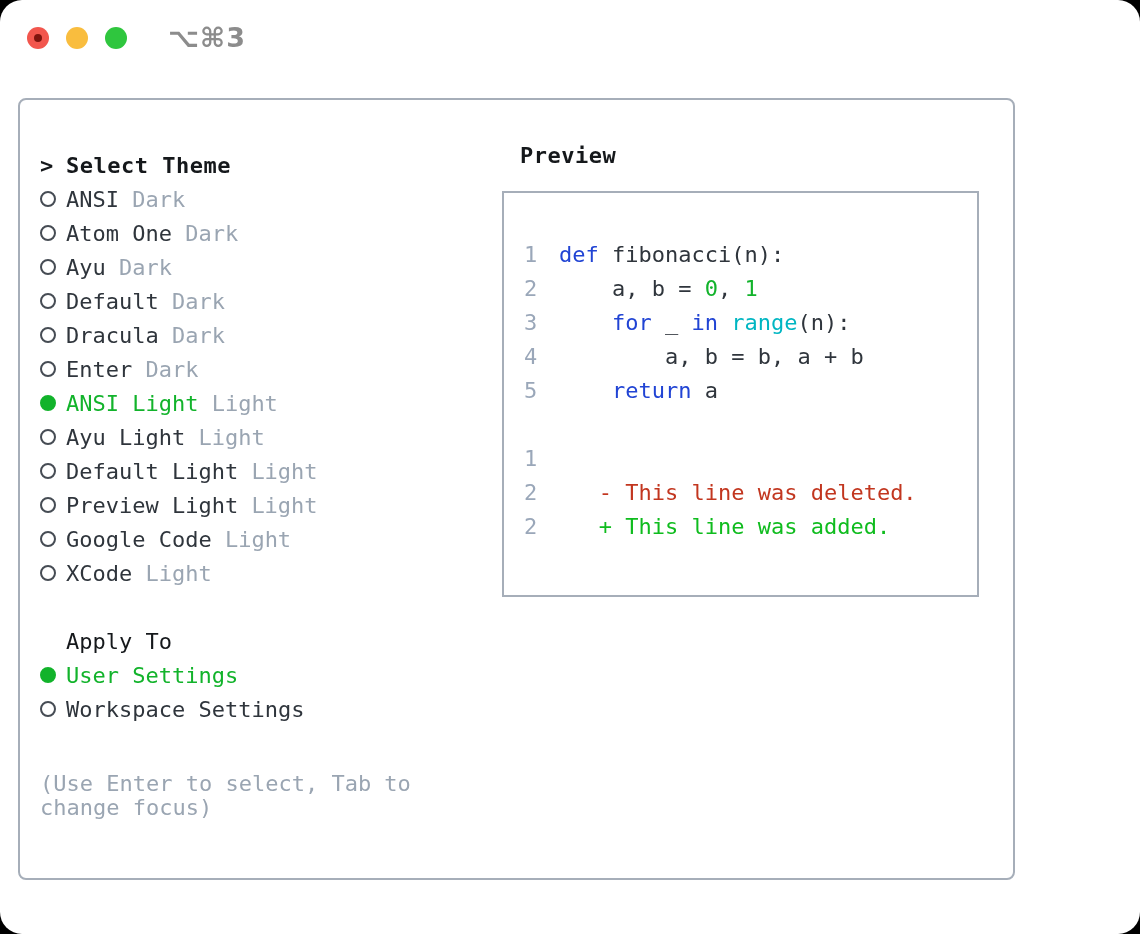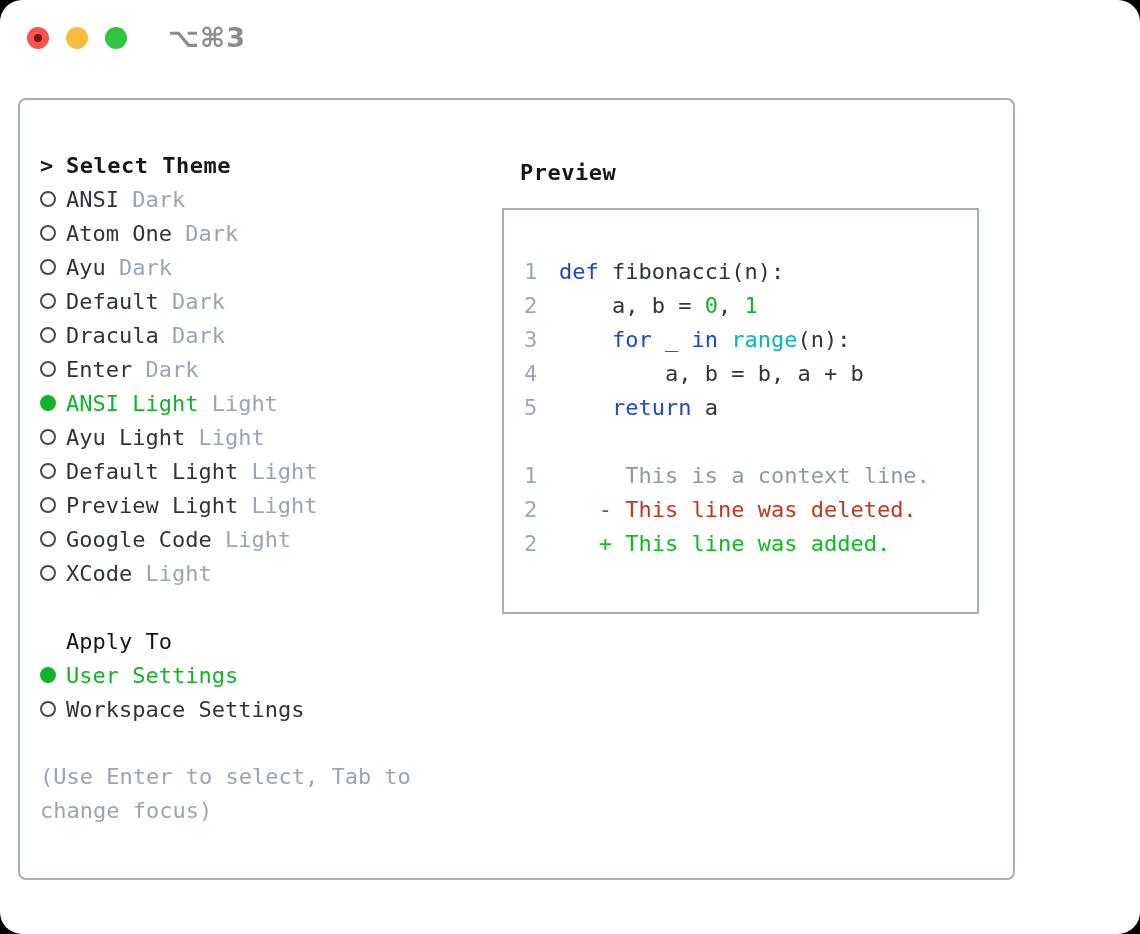--- a/index.html
+++ b/index.html
@@ -103,29 +103,29 @@
   .radio.filled {
     border-color: var(--green);
     background: var(--green);
   }
   .theme-name { white-space: pre; }
   .theme-name.sel { color: var(--green); }
   .variant { color: var(--gray); margin-left: 13.2px; white-space: pre; }
   .apply-header { padding-left: 26px; color: var(--near-black); text-align: center; }
   .apply-label.sel { color: var(--green); }
   .help {
-    margin-top: 34px;
+    margin-top: 46px;
     color: var(--gray);
-    line-height: 34px;
+    line-height: 24px;
     white-space: pre-wrap;
   }
   
   .right-col {
     position: absolute;
-    left: 482px; top: 56px;
+    left: 482px; top: 39px;
     font-size: 22px;
   }
   .preview-title {
     font-weight: bold;
     color: var(--near-black);
     height: 34px;
     line-height: 34px;
     padding-left: 18px;
     letter-spacing: 0.5px;
   }
@@ -289,21 +289,21 @@
       <div class="preview-title">Preview</div>
       <div class="preview-box">
         <div id="code-lines">
             <div class="code-line"><span class="ln">1</span><span class="tok-kw">def</span><span class="tok-plain"> fibonacci(n):</span></div>
             <div class="code-line"><span class="ln">2</span><span class="tok-plain">    a, b = </span><span class="tok-num">0</span><span class="tok-plain">, </span><span class="tok-num">1</span></div>
             <div class="code-line"><span class="ln">3</span><span class="tok-plain">    </span><span class="tok-kw">for</span><span class="tok-plain"> _ </span><span class="tok-kw">in</span><span class="tok-plain"> </span><span class="tok-builtin">range</span><span class="tok-plain">(n):</span></div>
             <div class="code-line"><span class="ln">4</span><span class="tok-plain">        a, b = b, a + b</span></div>
             <div class="code-line"><span class="ln">5</span><span class="tok-plain">    </span><span class="tok-kw">return</span><span class="tok-plain"> a</span></div>
           </div>
         <div id="diff-lines" class="diff-block">
-            <div class="code-line"><span class="ln">1</span><span class="diff-context">     This is a context line.</span></div>
+            <div class="code-line"><span class="ln">1</span></div>
             <div class="code-line"><span class="ln">2</span><span class="diff-deleted">   - This line was deleted.</span></div>
             <div class="code-line"><span class="ln">2</span><span class="diff-added">   + This line was added.</span></div>
           </div>
       </div>
     </div>
 
   </div>
 </div>
 
 </body></html>

